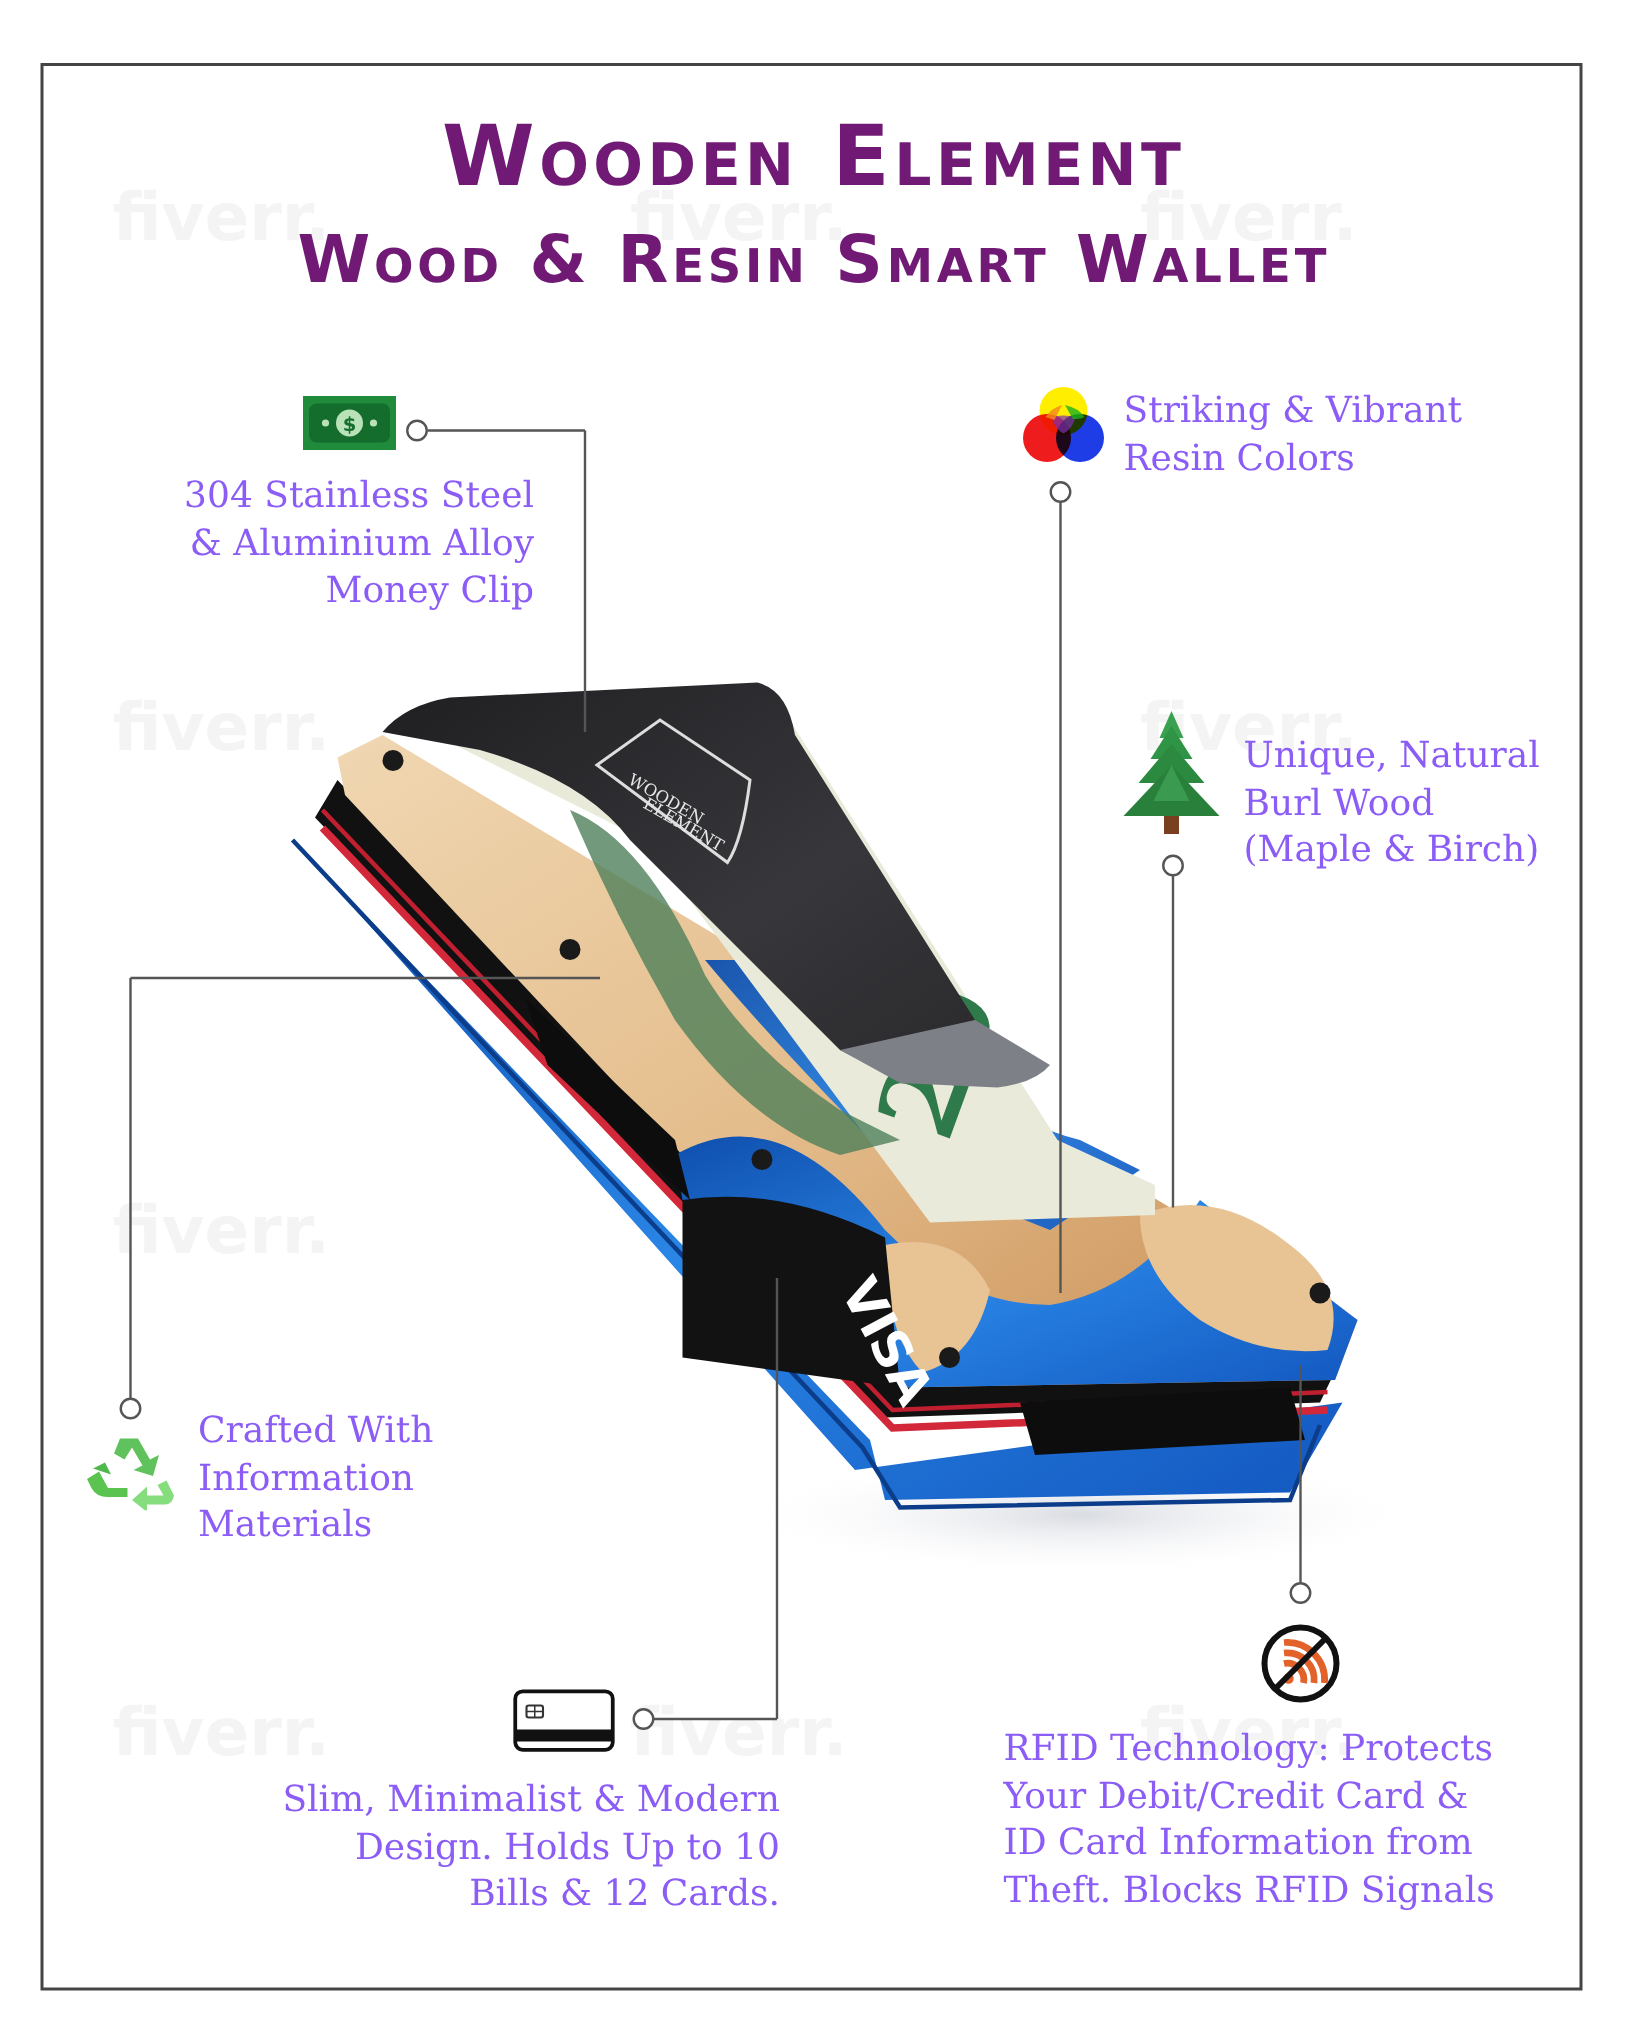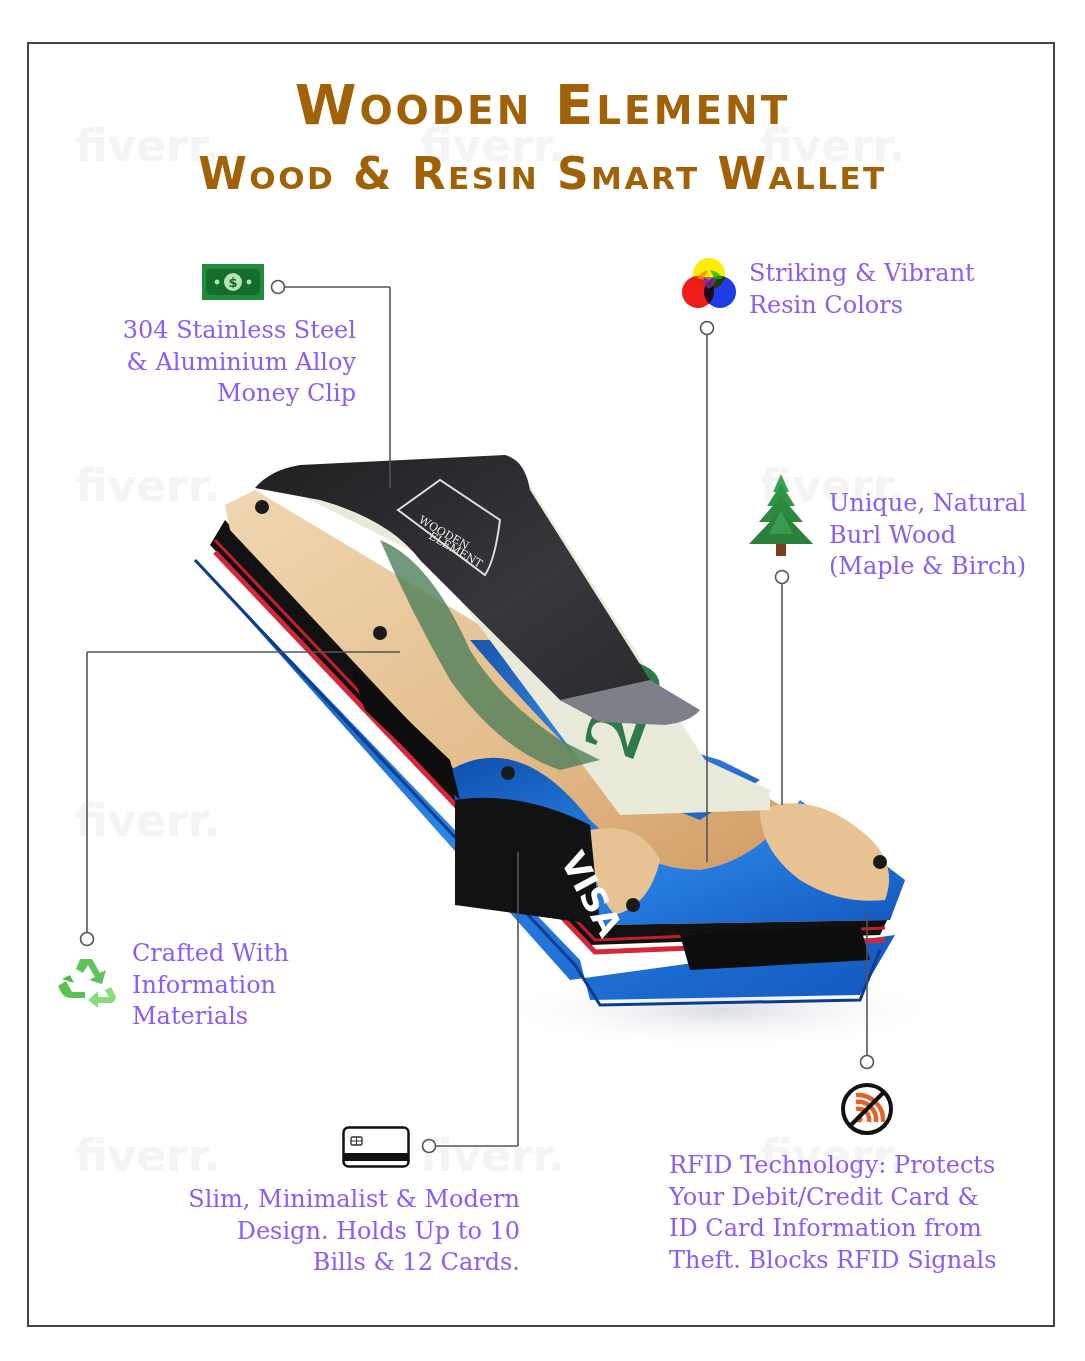--- a/index.html
+++ b/index.html
@@ -7,21 +7,21 @@
     width: 1085px; height: 1361px; background: #ffffff; position: relative; overflow: hidden;
     font-family: "DejaVu Serif", "Liberation Serif", serif; color: #1d1d1d;
   }
   .frame {
     position: absolute; left: 27px; top: 42px; width: 1028px; height: 1285px;
     border: 2px solid #444; box-sizing: border-box;
   }
   .title {
     position: absolute; left: 0; width: 1085px; text-align: center;
     font-family: "DejaVu Sans", "Liberation Sans", sans-serif; font-weight: bold;
-    font-variant: small-caps; color: #a16207; white-space: nowrap;
+    font-variant: small-caps; color: #701a75; white-space: nowrap;
   }
   .title1 { top: 72px; font-size: 56px; letter-spacing: 3px; }
   .title2 { top: 148px; font-size: 44px; letter-spacing: 2.5px; }
   .wm {
     position: absolute; font-family: "DejaVu Sans", sans-serif; font-weight: bold;
     font-size: 44px; color: rgba(150,150,150,0.10); pointer-events: none;
   }
   .caption { position: absolute; font-size: 24px; line-height: 31.5px; white-space: pre-line; color: #8b5cf6; }
   .right { text-align: right; }
   .left { text-align: left; }

